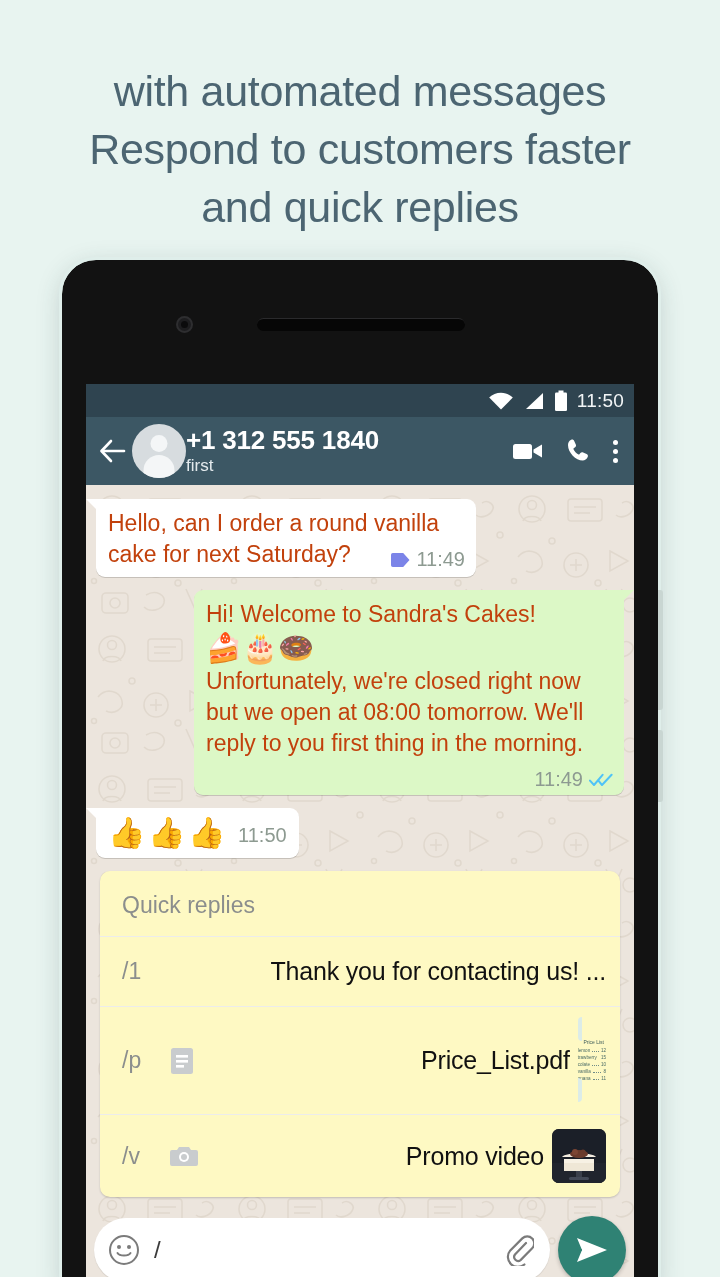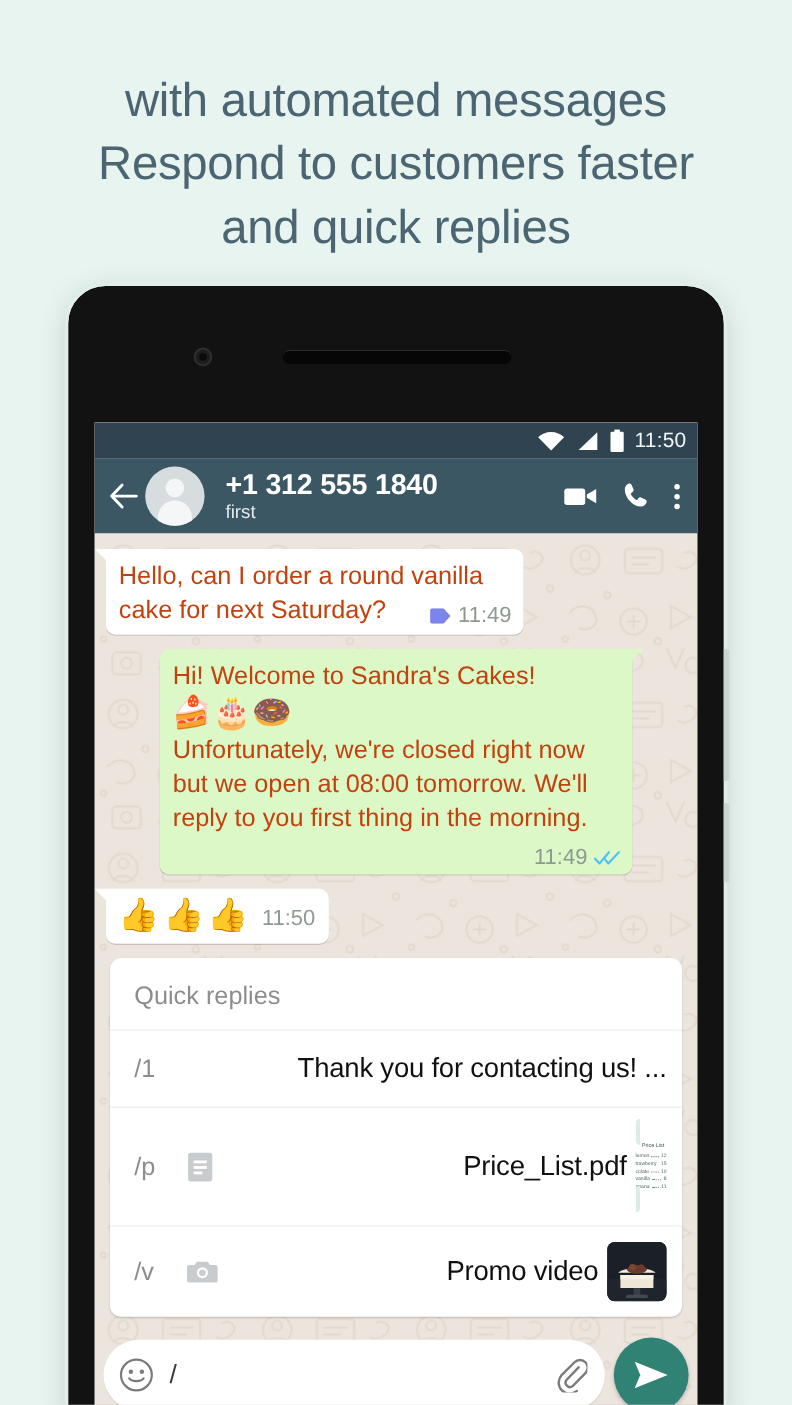--- a/index.html
+++ b/index.html
@@ -94,37 +94,37 @@
     position: relative; overflow: hidden;
   }
   .avatar .head {
     position: absolute; left: 50%; top: 11px; transform: translateX(-50%);
     width: 17px; height: 17px; border-radius: 50%; background: #f4f6f7;
   }
   .avatar .body {
     position: absolute; left: 50%; top: 31px; transform: translateX(-50%);
     width: 31px; height: 24px; border-radius: 16px 16px 0 0; background: #f4f6f7;
   }
-  .titlewrap { flex: 1 1 auto; margin-left: 19px; min-width: 0; }
+  .titlewrap { flex: 1 1 auto; margin-left: 0; min-width: 0; }
   .ttl { color: #ffffff; font-size: 26px; font-weight: 600; line-height: 29px; letter-spacing: -0.2px; white-space: nowrap; }
   .sub { color: #e3eaed; font-size: 17px; line-height: 21px; }
   .actions { display: flex; align-items: center; gap: 21px; padding-right: 4px; }
   .dots { width: 6px; display: flex; flex-direction: column; gap: 4px; align-items: center; }
   .dots i { width: 5px; height: 5px; border-radius: 50%; background: #fff; display: block; }
 
   
   .chat {
     position: relative; height: 805px;
     background-color: #ece5dd;
     padding: 14px 10px 0 10px;
   }
   .doodles { position: absolute; inset: 0; opacity: 0.5; }
 
   .row { position: relative; display: flex; margin-bottom: 13px; }
-  .row.out { justify-content: center; }
+  .row.out { justify-content: flex-end; }
 
   .bubble {
     position: relative;
     border-radius: 9px;
     padding: 9px 11px 7px 12px;
     box-shadow: 0 1px 0.5px rgba(0,0,0,0.16);
     max-width: 440px;
   }
   .bubble.in  { background: #ffffff; border-top-left-radius: 0; }
   .bubble.out { background: #dcf8c6; border-top-right-radius: 0; }
@@ -147,21 +147,21 @@
   .tag { width: 19px; height: 14px; display:block; }
   .emoji-line { font-size: 29px; line-height: 36px; }
   .bubble.thumbs { padding: 8px 12px 8px 12px; }
   .thumbs-row { display: flex; align-items: center; gap: 3px; }
   .thumbs-row .e { font-size: 30px; line-height: 34px; }
   .thumbs-row .time { margin-left: 9px; position: relative; top: 2px; }
 
   
   .qr-card {
     position: relative;
-    background: #ffffff;
+    background: #fef9c3;
     border-radius: 10px;
     margin: 6px 4px 12px 4px;
     box-shadow: 0 1px 2px rgba(0,0,0,0.18);
     overflow: hidden;
   }
   .qr-head {
     padding: 21px 22px 17px 22px;
     color: #8b8e8d; font-size: 23px;
   }
   .qr-item {

